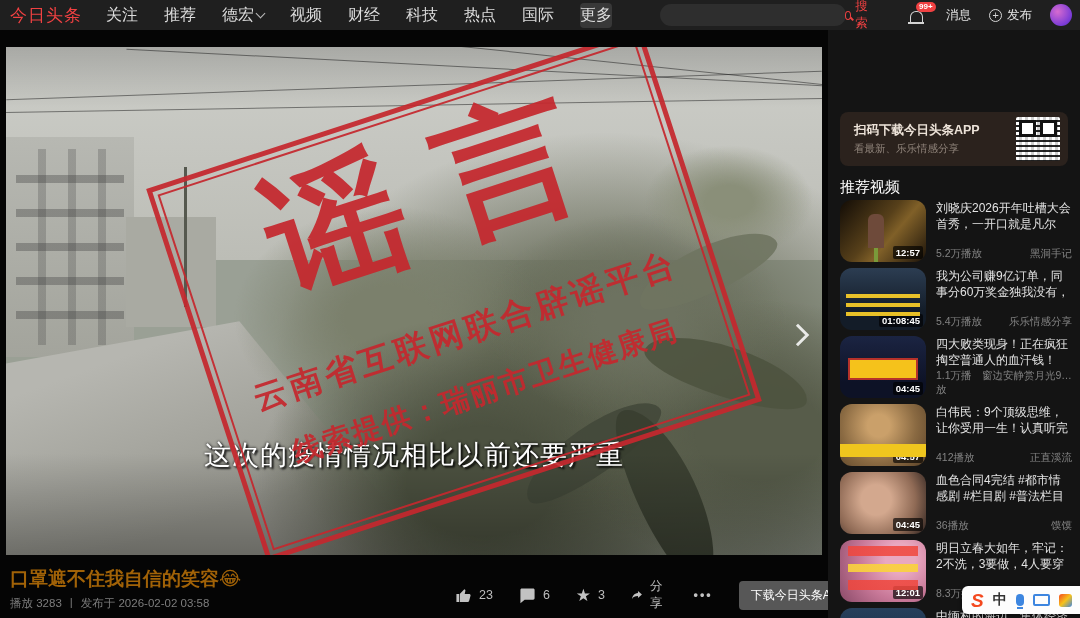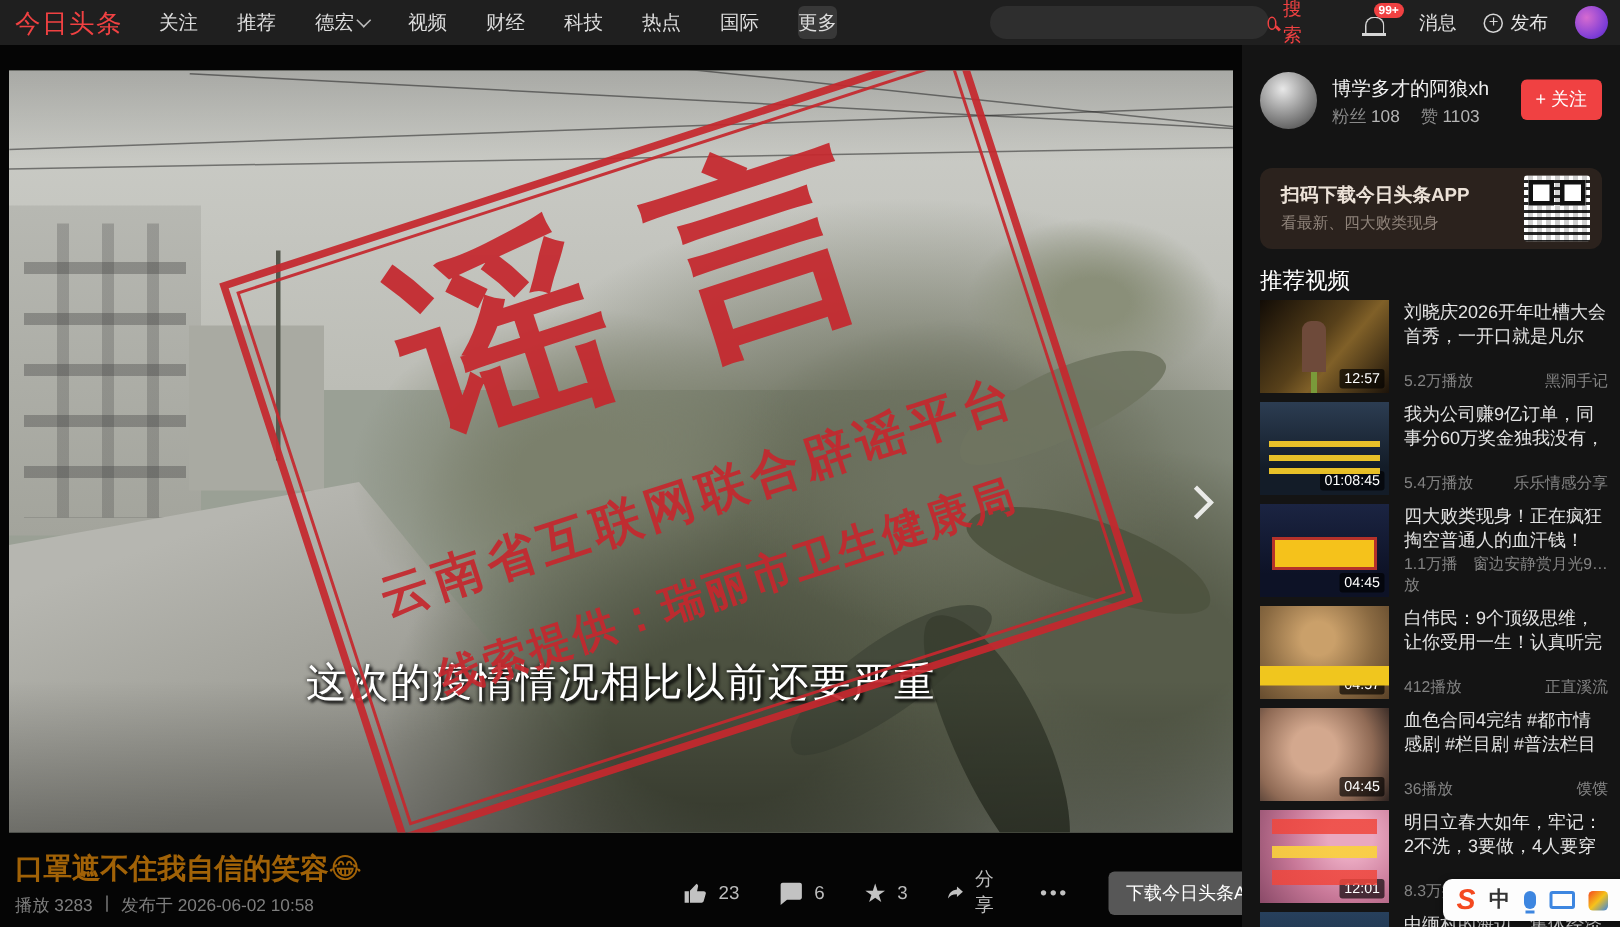--- a/index.html
+++ b/index.html
@@ -4,21 +4,21 @@
 <style>
   * { margin:0; padding:0; box-sizing:border-box; }
   html,body { width:1080px; height:618px; overflow:hidden; background:#000;
     font-family:"Liberation Sans","DejaVu Sans",sans-serif; }
   .stage { position:absolute; left:0; top:0; width:1080px; height:618px; background:#0a0a0a; overflow:hidden; }
 
   
   .topbar { position:absolute; left:0; top:0; width:1080px; height:30px; background:#1f1f1f; z-index:50; display:flex; align-items:center; }
   .logo { font-size:17px; font-weight:400; color:#f04142; letter-spacing:1px; margin-left:10px; }
   .nav { display:flex; align-items:center; margin-left:24px; gap:26px; }
-  .nav .item { font-size:13px; color:#dcdcdc; cursor:pointer; white-space:nowrap; display:flex; align-items:center; gap:3px; }
+  .nav .item { font-size:16px; color:#dcdcdc; cursor:pointer; white-space:nowrap; display:flex; align-items:center; gap:3px; }
   .nav .item.more { background:#383838; padding:2px 0; border-radius:4px; }
   .chev { width:7px; height:7px; border-right:1.5px solid #bbb; border-bottom:1.5px solid #bbb; transform:rotate(45deg); margin-top:-3px; display:inline-block; }
   .search-wrap { position:absolute; left:660px; top:4px; width:186px; height:22px; background:#2e2e2e; border-radius:13px; display:flex; align-items:center; }
   .search-input { flex:1; background:transparent; border:none; outline:none; color:#ddd; font-size:12px; padding:0 10px; }
   .search-div { width:1px; height:12px; background:#4a4a4a; }
   .search-btn { display:flex; align-items:center; gap:4px; padding:0 10px; color:#f04142; font-size:12.5px; cursor:pointer; }
   .mag { width:9px; height:9px; border:1.5px solid #f04142; border-radius:50%; position:relative; }
   .mag::after { content:""; position:absolute; width:4px; height:1.5px; background:#f04142; transform:rotate(45deg); right:-4px; bottom:-1px; }
   .tb-right { position:absolute; right:8px; top:0; height:30px; display:flex; align-items:center; gap:18px; }
   .msg { display:flex; align-items:center; gap:23px; color:#e2e2e2; font-size:12.5px; position:relative; cursor:pointer;text-align:right; }
@@ -96,21 +96,21 @@
   .qr { position:absolute; right:8px; top:5px; width:44px; height:44px; background:#fff; border-radius:2px;
     background-image:
       repeating-linear-gradient(#0000 0 3px, rgba(0,0,0,.85) 3px 5px),
       repeating-linear-gradient(90deg,#fff 0 3px, #cfcfcf 3px 6px); }
   .qr::before, .qr::after { content:""; position:absolute; width:11px; height:11px; border:3px solid #111; background:#fff; }
   .qr::before { left:3px; top:3px; }
   .qr::after { right:3px; top:3px; }
   .rec-title { position:absolute; left:12px; top:148px; font-size:15px; font-weight:400; color:#fff; }
   .vlist { position:absolute; left:12px; top:170px; width:232px; }
   .vitem { position:relative; width:232px; height:62px; margin-bottom:6px; cursor:pointer; }
-  .thumb { position:absolute; left:0; top:0; width:86px; height:62px; border-radius:0; overflow:hidden; }
+  .thumb { position:absolute; left:0; top:0; width:86px; height:62px; border-radius:12px; overflow:hidden;font-weight:bold; }
   .dur { position:absolute; right:3px; bottom:3px; background:rgba(0,0,0,.65); color:#fff; font-size:9.5px; padding:1px 3px; border-radius:2px; }
   .vmeta2 { position:absolute; left:96px; top:0; width:136px; height:62px; }
   .vt { font-size:12px; color:#e3e3e3; line-height:16px; max-height:32px; overflow:hidden; }
   .vrow { position:absolute; left:0; bottom:1px; width:136px; display:flex; justify-content:space-between; font-size:10.5px; color:#838383;margin-top:39px; }
   .vrow .author { max-width:90px; overflow:hidden; white-space:nowrap; text-overflow:ellipsis; }
   .t1 { background:linear-gradient(130deg,#120c06,#57401a 45%,#806028 60%,#1c130a); }
   .t1::after { content:""; position:absolute; left:28px; top:14px; width:16px; height:34px; background:#6e4a3a; border-radius:6px 6px 0 0; box-shadow:0 22px 0 -6px #7a9a3a; }
   .t2 { background:linear-gradient(#2c3d52,#131c28 70%); }
   .t2::after { content:""; position:absolute; left:6px; top:26px; width:74px; height:26px;
     background:repeating-linear-gradient(rgba(255,210,40,.9) 0 4px, #0000 4px 9px); }
@@ -221,21 +221,21 @@
       </div>
 
       <div class="next-chev"></div>
     </div>
 
     <div class="vfooter">
       <div class="vtitle-main">口罩遮不住我自信的笑容😂</div>
       <div class="vmeta-main">
         <span>播放 3283</span>
         <span>|</span>
-        <span>发布于 2026-06-02 10:58</span>
+        <span>发布于 2026-02-02 03:58</span>
       </div>
       <div class="actions">
         <span class="act">
           <svg width="17" height="17" viewBox="0 0 24 24">
               <path fill="#c2c2c2" d="M2 10h4v11H2zm20 2c0-1.1-.9-2-2-2h-6.3l1-4.6c.1-.5-.1-1-.4-1.4L13.2 3 7 9.6V21h11c.9 0 1.6-.6 1.9-1.4l2-7.2c.1-.2.1-.3.1-.4z"></path>
             </svg>
           <span>23</span>
         </span>
         <span class="act">
           <svg width="17" height="17" viewBox="0 0 24 24">
@@ -253,33 +253,24 @@
             </svg>
           <span>分享</span>
         </span>
         <span class="act more-dots">•••</span>
         <span class="dl-btn">下载今日头条APP</span>
       </div>
     </div>
   </div>
 
   <div class="sidebar">
-    <div class="ucard">
-      <div class="uavatar"></div>
-      <div class="uname">博学多才的阿狼xh</div>
-      <div class="ustats">
-        <span><span>粉丝</span><b>108</b></span>
-        <span><span>赞</span><b>1103</b></span>
-      </div>
-      <div class="follow-btn">+ 关注</div>
-    </div>
 
     <div class="qrcard">
       <div class="qr-title">扫码下载今日头条APP</div>
-      <div class="qr-sub">看最新、四大败类现身</div>
+      <div class="qr-sub">看最新、乐乐情感分享</div>
       <div class="qr"></div>
     </div>
 
     <div class="rec-title">推荐视频</div>
 
     <div class="vlist">
       <div class="vitem">
         <div class="thumb t1">
             <span class="dur">12:57</span>
           </div>

